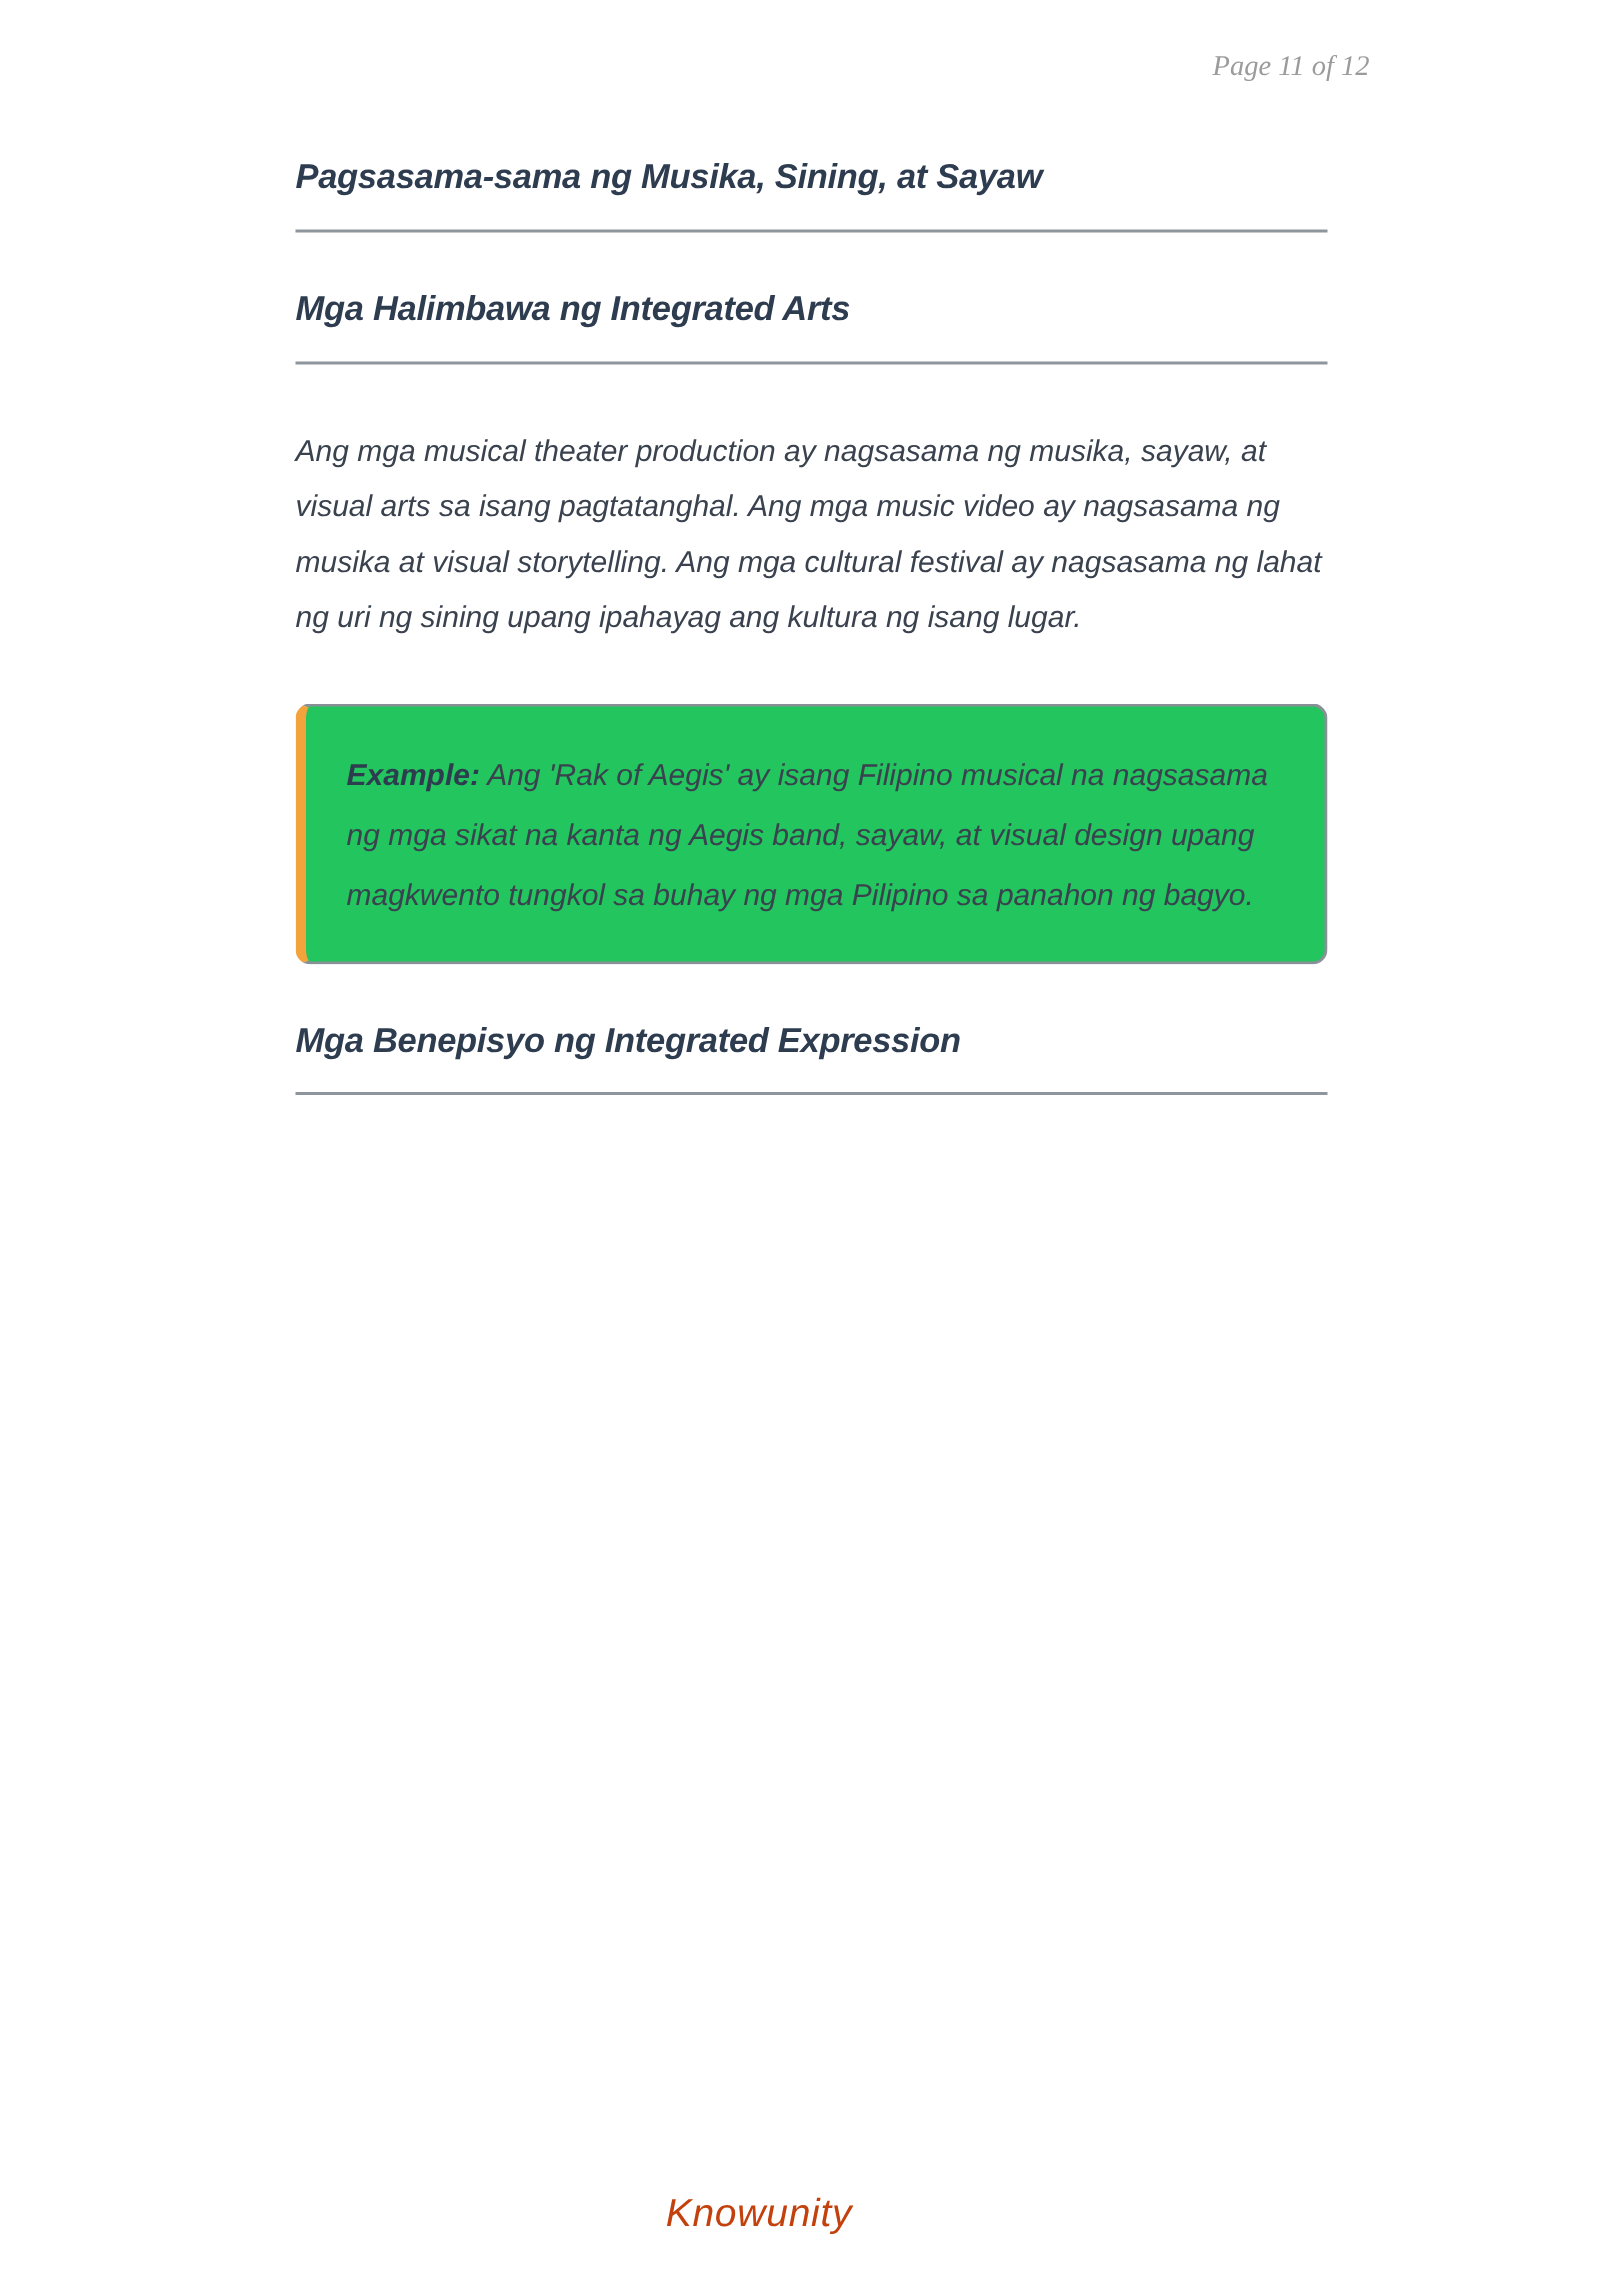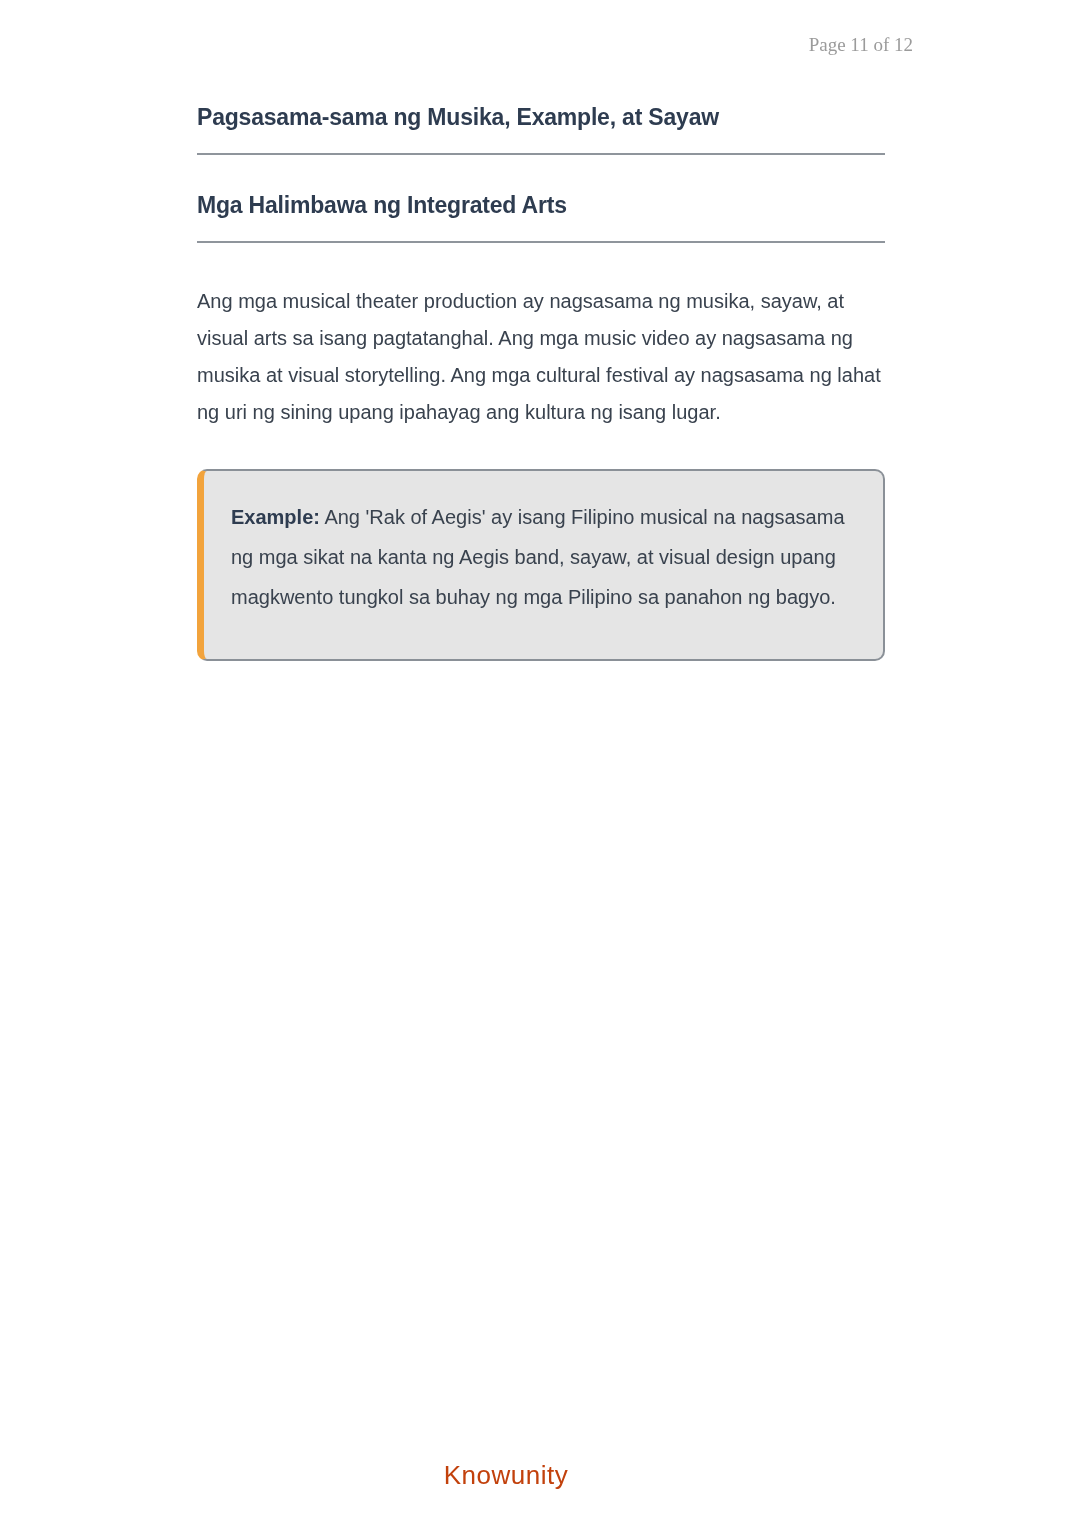--- a/index.html
+++ b/index.html
@@ -7,20 +7,21 @@
   body {
     background: #ffffff;
     font-family: "Liberation Sans", sans-serif;
   }
   .page {
     position: relative;
     width: 1012px;
     height: 1527px;
     background: #ffffff;
     overflow: hidden;
+    font-style: italic;
   }
   .page-header {
     position: absolute;
     top: 34px;
     right: 99px;
     font-family: "Liberation Serif", serif;
     font-size: 19px;
     color: #9b9b9b;
   }
   .content {
@@ -46,22 +47,22 @@
     margin: 40px 0 0 0;
     font-size: 20px;
     line-height: 37px;
     color: #39424e;
   }
   .example-box {
     margin-top: 38px;
     border: 2px solid #8a9097;
     border-left: 7px solid #f2a33c;
     border-radius: 10px;
-    padding: 26px 34px 42px 27px;
-    background: #e5e5e5;
+    padding: 26px 34px 24px 27px;
+    background: #22c55e;
   }
   .example-box .body-text {
     margin: 0;
     line-height: 40px;
   }
   .example-label {
     font-weight: 700;
     color: #2e3c50;
   }
   .page-footer {
@@ -77,28 +78,29 @@
 </style>
 </head>
 <body>
 
 <div class="page">
 
   <div class="page-header">Page 11 of 12</div>
 
   <main class="content">
 
-    <h2 class="section-heading first">Pagsasama-sama ng Musika, Example, at Sayaw</h2>
+    <h2 class="section-heading first">Pagsasama-sama ng Musika, Sining, at Sayaw</h2>
 
     <h2 class="section-heading">Mga Halimbawa ng Integrated Arts</h2>
     <p class="body-text">Ang mga musical theater production ay nagsasama ng musika, sayaw, at visual arts sa isang pagtatanghal. Ang mga music video ay nagsasama ng musika at visual storytelling. Ang mga cultural festival ay nagsasama ng lahat ng uri ng sining upang ipahayag ang kultura ng isang lugar.</p>
 
     <div class="example-box">
       <p class="body-text"><span class="example-label">Example:</span> <span>Ang 'Rak of Aegis' ay isang Filipino musical na nagsasama ng mga sikat na kanta ng Aegis band, sayaw, at visual design upang magkwento tungkol sa buhay ng mga Pilipino sa panahon ng bagyo.</span></p>
     </div>
 
 
+    <h2 class="section-heading">Mga Benepisyo ng Integrated Expression</h2>
 
   </main>
 
   <div class="page-footer">Knowunity</div>
 
 </div>
 
 </body></html>

